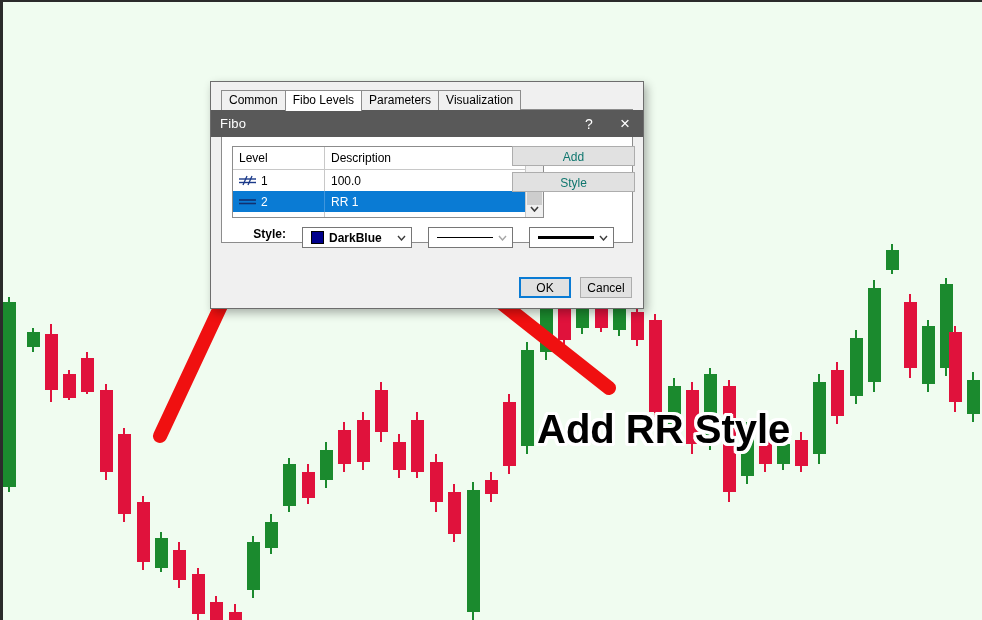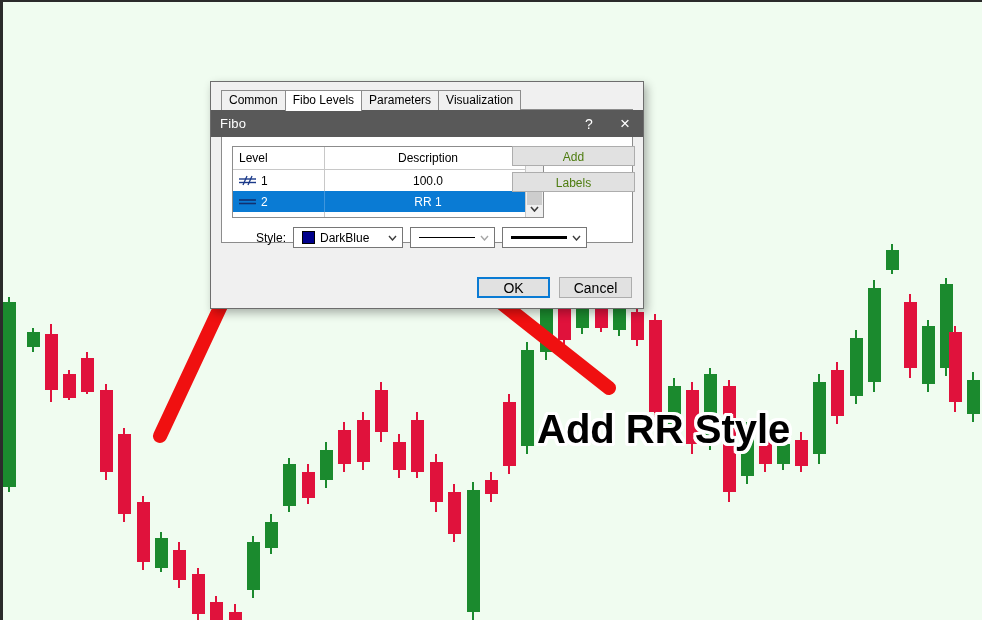--- a/index.html
+++ b/index.html
@@ -117,69 +117,69 @@
     box-sizing: border-box;
     display: flex; overflow: hidden;
   }
   #list { flex: 1; position: relative; overflow: hidden; }
   .lrow { display: flex; height: 21px; align-items: center; font-size: 12px; }
   .lrow.head { height: 22px; border-bottom: 1px solid #c8c8c8; }
   .lcell-level { width: 92px; padding-left: 6px; box-sizing: border-box;
                  display: flex; align-items: center; gap: 5px;
                  border-right: 1px solid #c8c8c8; height: 100%; }
   .lrow.head .lcell-level { border-right: 1px solid #c8c8c8; }
-  .lcell-desc { flex: 1; padding-left: 6px; box-sizing: border-box; text-align: center; }
+  .lcell-desc { flex: 1; padding-left: 6px; box-sizing: border-box; }
   .lrow.sel { background: #0a7bd4; color: #ffffff; }
   .lrow.sel .lcell-level { border-right-color: #3f96dd; }
   .lvl-icon { display: inline-block; width: 17px; height: 11px; }
 
   #vscroll {
     width: 17px; background: #f0f0f0; border-left: 1px solid #c8c8c8;
     display: flex; flex-direction: column; align-items: stretch;
     position: relative;
   }
   .sbtn { height: 16px; display: flex; align-items: center; justify-content: center; }
   #sb-track { flex: 1; position: relative; }
   #sb-thumb { position: absolute; left: 1px; right: 1px; top: 14px; height: 28px; background: #cdcdcd; }
 
   
   #btncol { position: absolute; left: 290px; top: 9px; width: 123px; }
   .btn {
     display: block; width: 100%; height: 20px; margin-bottom: 6px;
     background: #e1e1e1; border: 1px solid #adadad;
     font-family: "Liberation Sans", sans-serif; font-size: 12px;
-    color: #4d7c0f; cursor: default; line-height: 18px; text-align: center;
+    color: #0f766e; cursor: default; line-height: 18px; text-align: center;
     box-sizing: border-box;
   }
 
   
   #stylerow {
     position: absolute; left: 10px; top: 90px; right: 8px;
-    display: flex; align-items: center; gap: 7px; font-size: 12px;
+    display: flex; align-items: flex-start; gap: 16px; font-size: 12px; font-weight: bold;
   }
   #style-label { width: 54px; text-align: right; }
   .combo {
     height: 21px; background: #ffffff; border: 1px solid #767676;
     display: flex; align-items: center; box-sizing: border-box;
     position: relative; cursor: default;
   }
   #combo-color { width: 110px; padding-left: 8px; gap: 5px; }
   .swatch { width: 13px; height: 13px; background: #00008B; border: 1px solid #000; box-sizing: border-box; }
   #combo-color .ctext { font-size: 12px; }
   .arrowbox { position: absolute; right: 2px; top: 0; bottom: 0; width: 16px;
               display: flex; align-items: center; justify-content: center; }
   #combo-width { width: 85px; }
   #combo-style { width: 85px; }
   .lineprev { height: 1px; background: #000; margin-left: 8px; width: 56px; }
   .lineprev.thick { height: 3px; }
 
   
   #footer { position: absolute; right: 11px; bottom: 10px; display: flex; gap: 9px; }
   .fbtn {
-    width: 73px; height: 21px; font-size: 14px; line-height: 19px; text-align: center;
+    width: 52px; height: 21px; font-size: 12px; line-height: 19px; text-align: center;
     background: #e1e1e1; border: 1px solid #adadad; box-sizing: border-box;
     font-family: "Liberation Sans", sans-serif; color: #000; cursor: default;
   }
   .fbtn.default { border: 2px solid #0a7bd4; line-height: 17px; }
 </style>
 </head>
 <body>
 
 <div id="stage">
 
@@ -492,21 +492,21 @@
           <div class="sbtn">
             <svg width="9" height="6" viewBox="0 0 9 6">
                 <polyline points="1,1 4.5,5 8,1" fill="none" stroke="#3c3c3c" stroke-width="1.6"></polyline>
               </svg>
           </div>
         </div>
       </div>
 
       <div id="btncol">
         <button class="btn">Add</button>
-        <button class="btn">Labels</button>
+        <button class="btn">Style</button>
       </div>
 
       <div id="stylerow">
         <span id="style-label">Style:</span>
 
         <div class="combo" id="combo-color">
           <span class="swatch"></span>
           <span class="ctext">DarkBlue</span>
           <span class="arrowbox">
             <svg width="9" height="6" viewBox="0 0 9 6">

